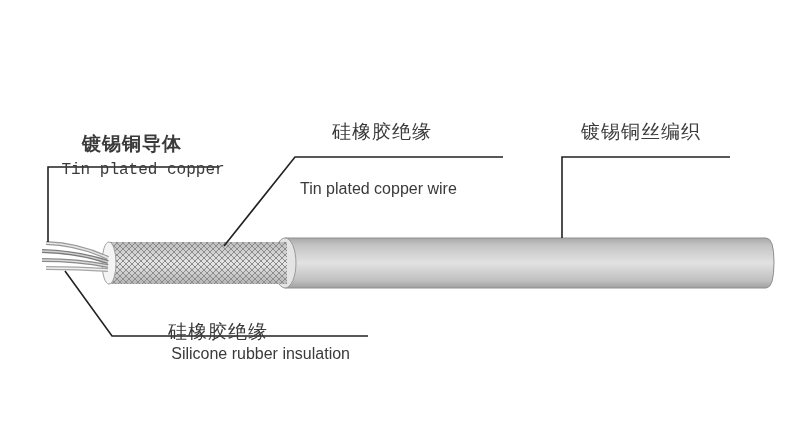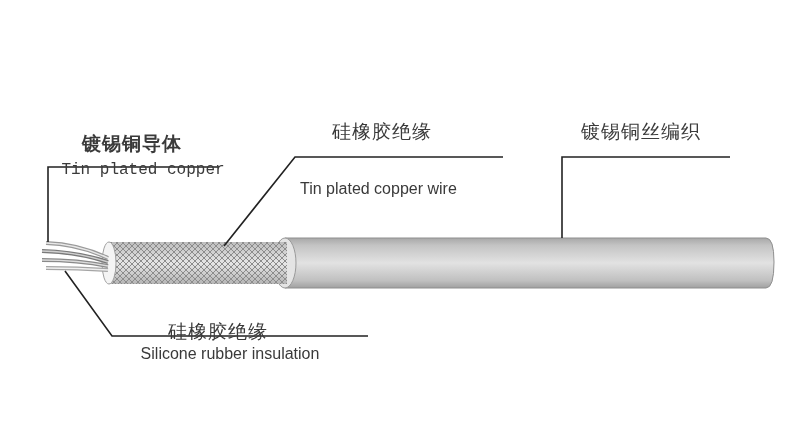--- a/index.html
+++ b/index.html
@@ -73,13 +73,13 @@
 </div>
 
 <div class="label zh" style="left:332px; top:122px;">硅橡胶绝缘</div>
 <div class="label en" style="left:300px; top:166px; width:200px; text-align:left;margin-top:15px;">Tin plated copper wire</div>
 
 <div class="label zh" style="left:581px; top:122px;">镀锡铜丝编织</div>
 <div class="label en" style="left:575px; top:168px; width:140px;">
 </div>
 
 <div class="label zh" style="left:168px; top:322px;">硅橡胶绝缘</div>
-<div class="label en" style="left:110px; top:346px; width:240px; text-align:center;">Silicone rubber insulation</div>
+<div class="label en" style="left:110px; top:346px; width:240px; text-align:right;">Silicone rubber insulation</div>
 
 </body></html>

